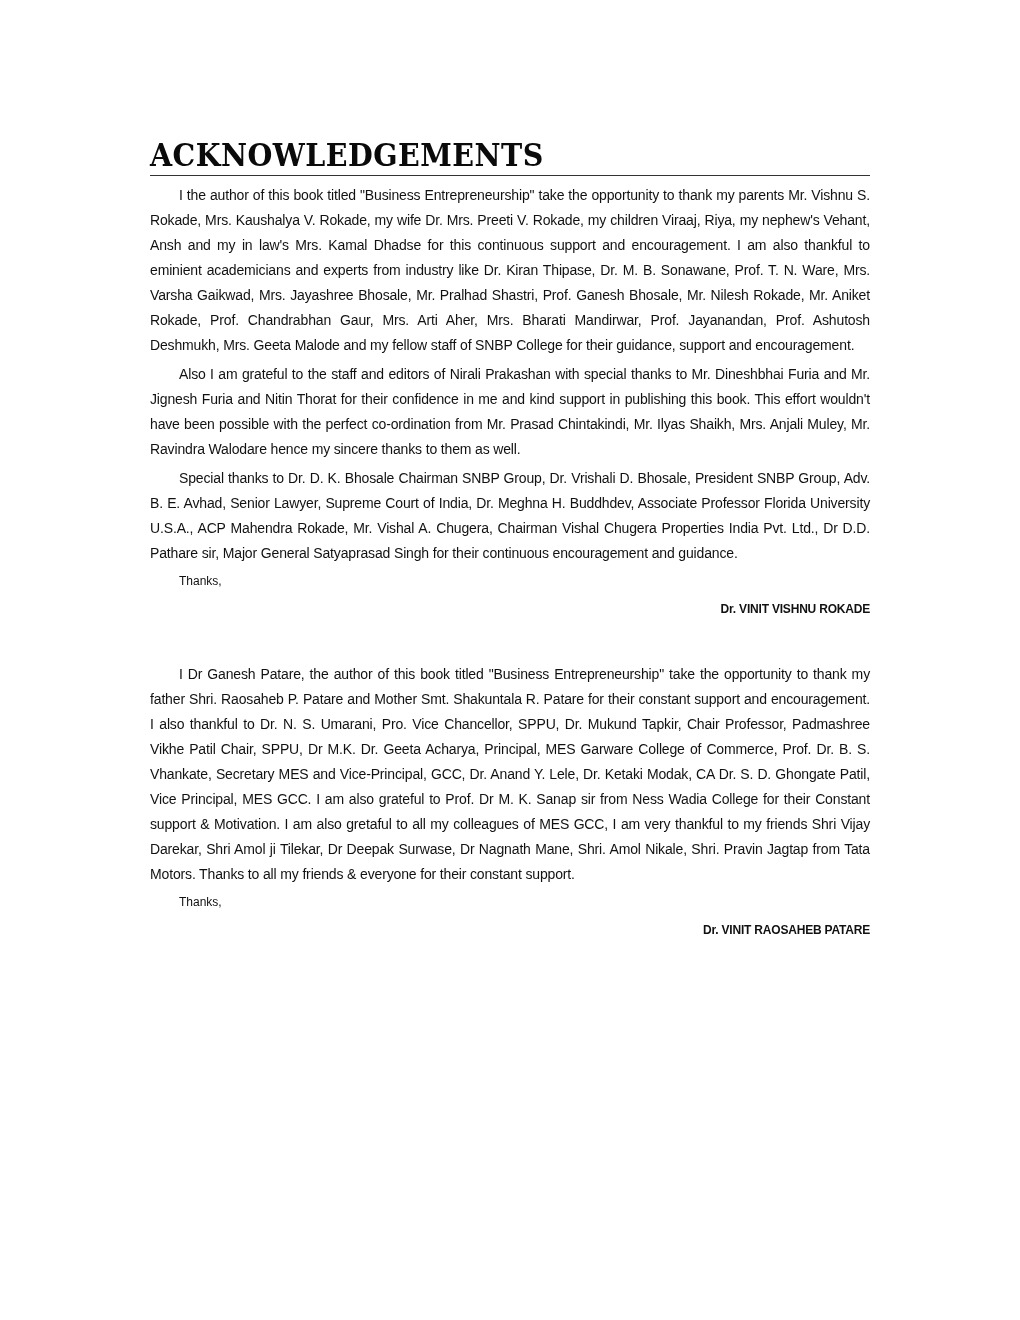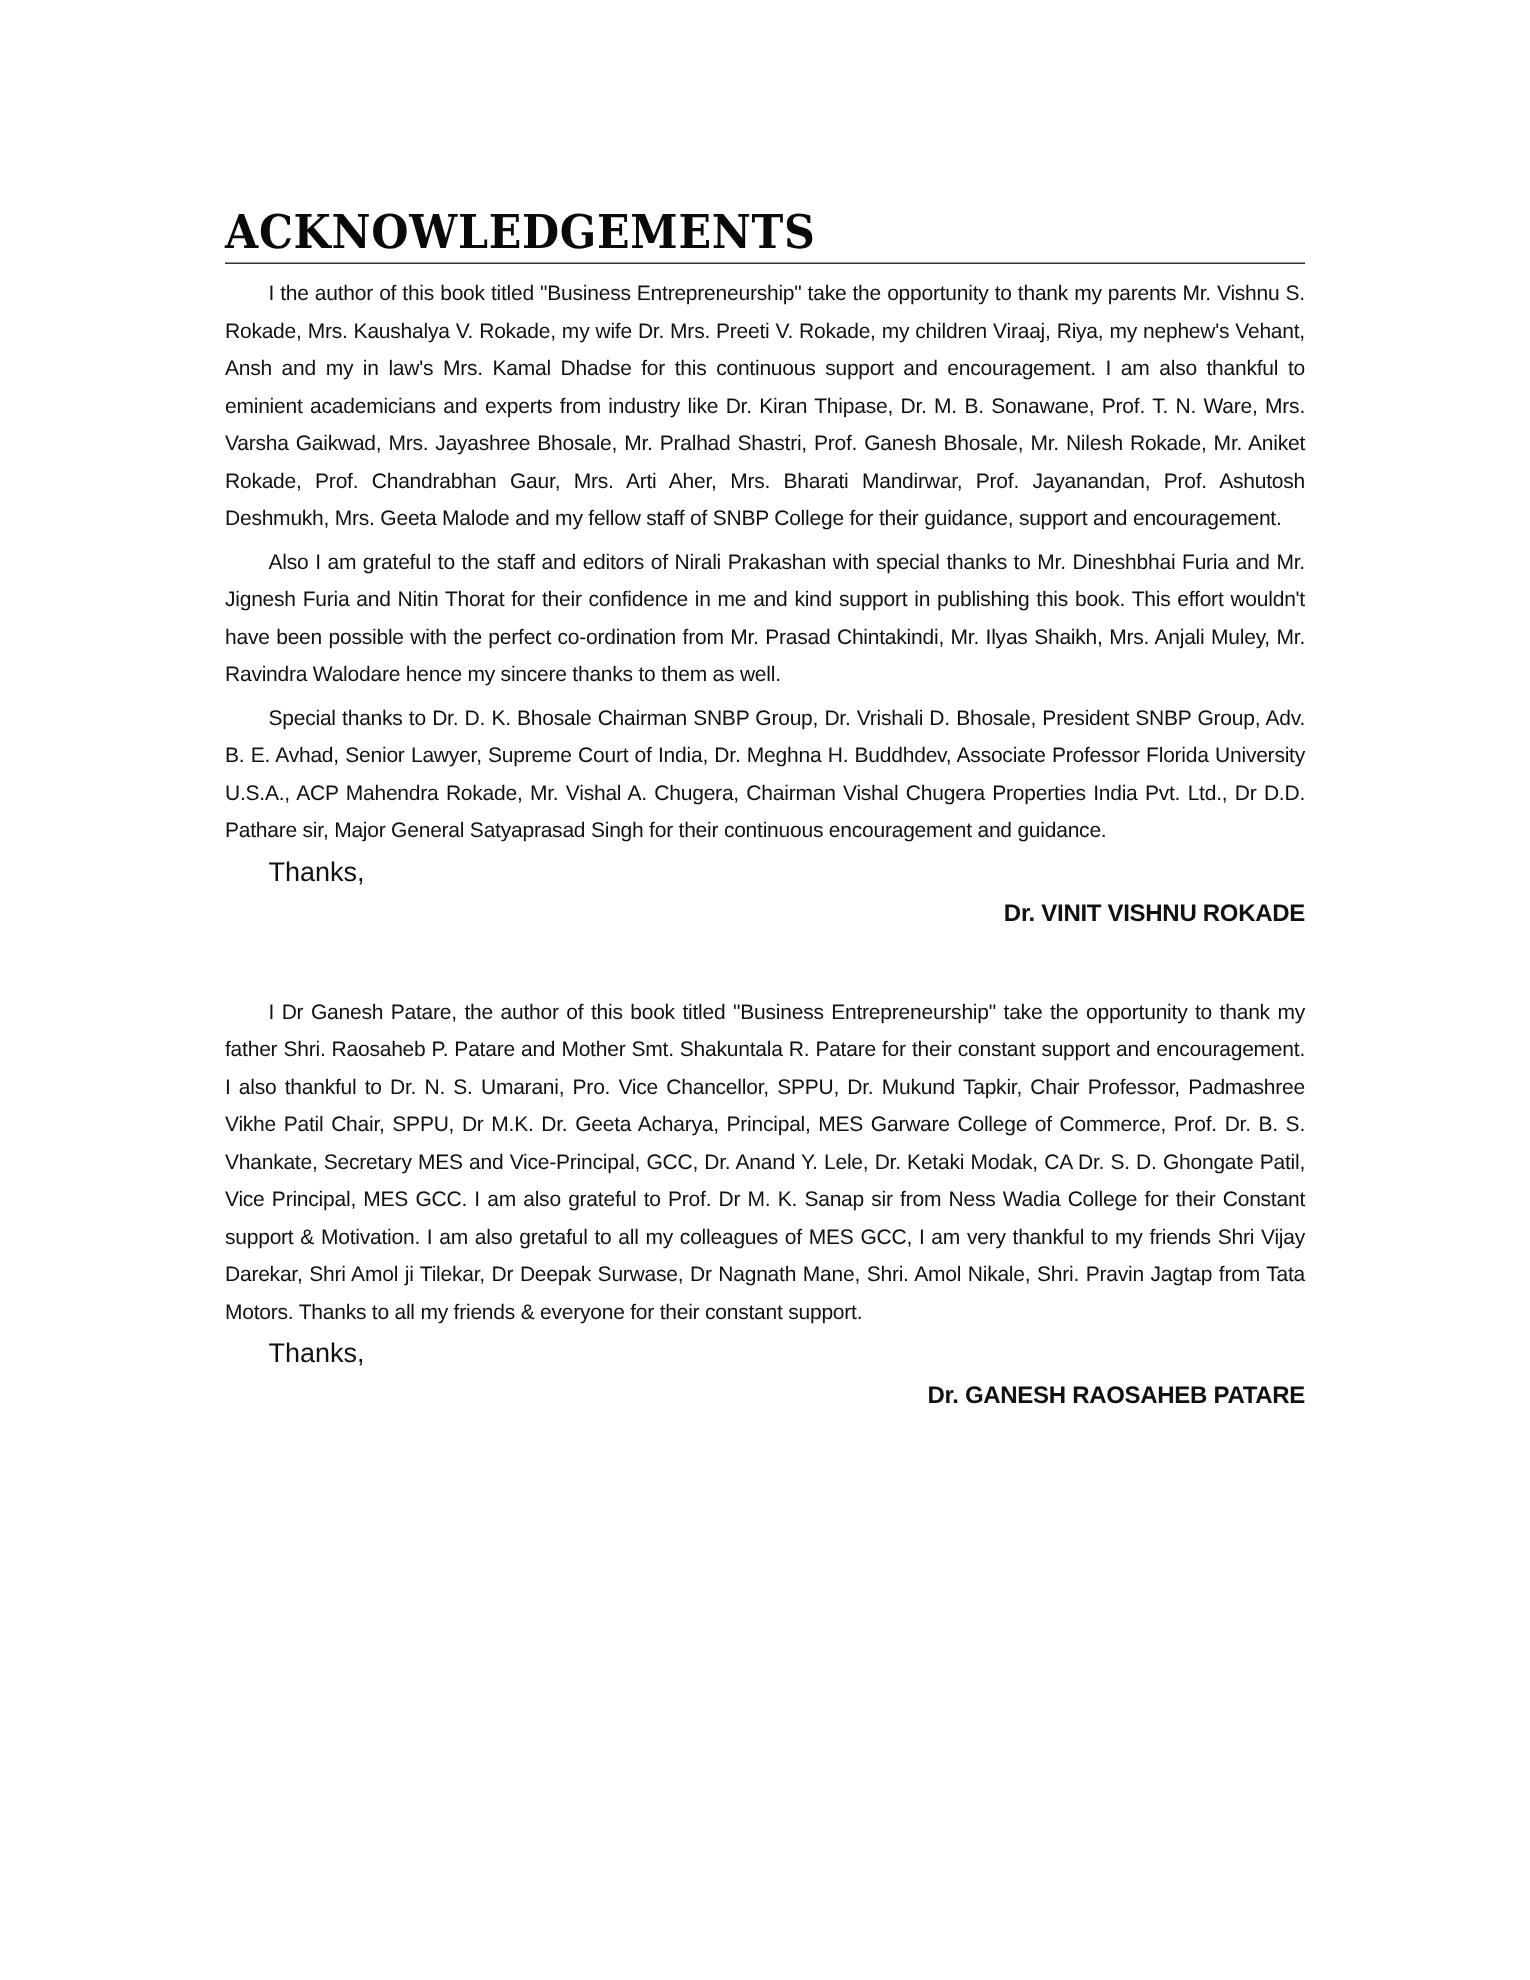--- a/index.html
+++ b/index.html
@@ -34,27 +34,27 @@
     font-size: 14px;
     line-height: 25px;
     text-align: justify;
     text-indent: 29px;
     margin: 0;
     letter-spacing: -0.15px;
   }
   .para.first { margin-top: 7px; }
   .para + .para { margin-top: 4px; }
   .thanks {
-    font-size: 18px;
+    font-size: 12px;
     line-height: 25px;
     text-indent: 29px;
     margin: 3px 0 0 0;
   }
   .signature {
-    font-size: 16px;
+    font-size: 12px;
     font-weight: bold;
     text-align: right;
     line-height: 25px;
     margin: 3px 0 0 0;
     letter-spacing: -0.2px;
   }
   .section-gap { height: 40px; }
 </style>
 </head>
 <body>
@@ -69,15 +69,15 @@
     <p class="para">Special thanks to Dr. D. K. Bhosale Chairman SNBP Group, Dr. Vrishali D. Bhosale, President SNBP Group, Adv. B. E. Avhad, Senior Lawyer, Supreme Court of India, Dr. Meghna H. Buddhdev, Associate Professor Florida University U.S.A., ACP Mahendra Rokade, Mr. Vishal A. Chugera, Chairman Vishal Chugera Properties India Pvt. Ltd., Dr D.D. Pathare sir, Major General Satyaprasad Singh for their continuous encouragement and guidance.</p>
     <p class="thanks">Thanks,</p>
     <p class="signature">Dr. VINIT VISHNU ROKADE</p>
   </div>
 
   <div class="section-gap"></div>
 
   <div>
     <p class="para">I Dr Ganesh Patare, the author of this book titled "Business Entrepreneurship" take the opportunity to thank my father Shri. Raosaheb P. Patare and Mother Smt. Shakuntala R. Patare for their constant support and encouragement. I also thankful to Dr. N. S. Umarani, Pro. Vice Chancellor, SPPU, Dr. Mukund Tapkir, Chair Professor, Padmashree Vikhe Patil Chair, SPPU, Dr M.K. Dr. Geeta Acharya, Principal, MES Garware College of Commerce, Prof. Dr. B. S. Vhankate, Secretary MES and Vice-Principal, GCC, Dr. Anand Y. Lele, Dr. Ketaki Modak, CA Dr. S. D. Ghongate Patil, Vice Principal, MES GCC. I am also grateful to Prof. Dr M. K. Sanap sir from Ness Wadia College for their Constant support &amp; Motivation. I am also gretaful to all my colleagues of MES GCC, I am very thankful to my friends Shri Vijay Darekar, Shri Amol ji Tilekar, Dr Deepak Surwase, Dr Nagnath Mane, Shri. Amol Nikale, Shri. Pravin Jagtap from Tata Motors. Thanks to all my friends &amp; everyone for their constant support.</p>
     <p class="thanks">Thanks,</p>
-    <p class="signature">Dr. GANESH RAOSAHEB PATARE</p>
+    <p class="signature">Dr. VINIT RAOSAHEB PATARE</p>
   </div>
 </div>
 
 </body></html>

